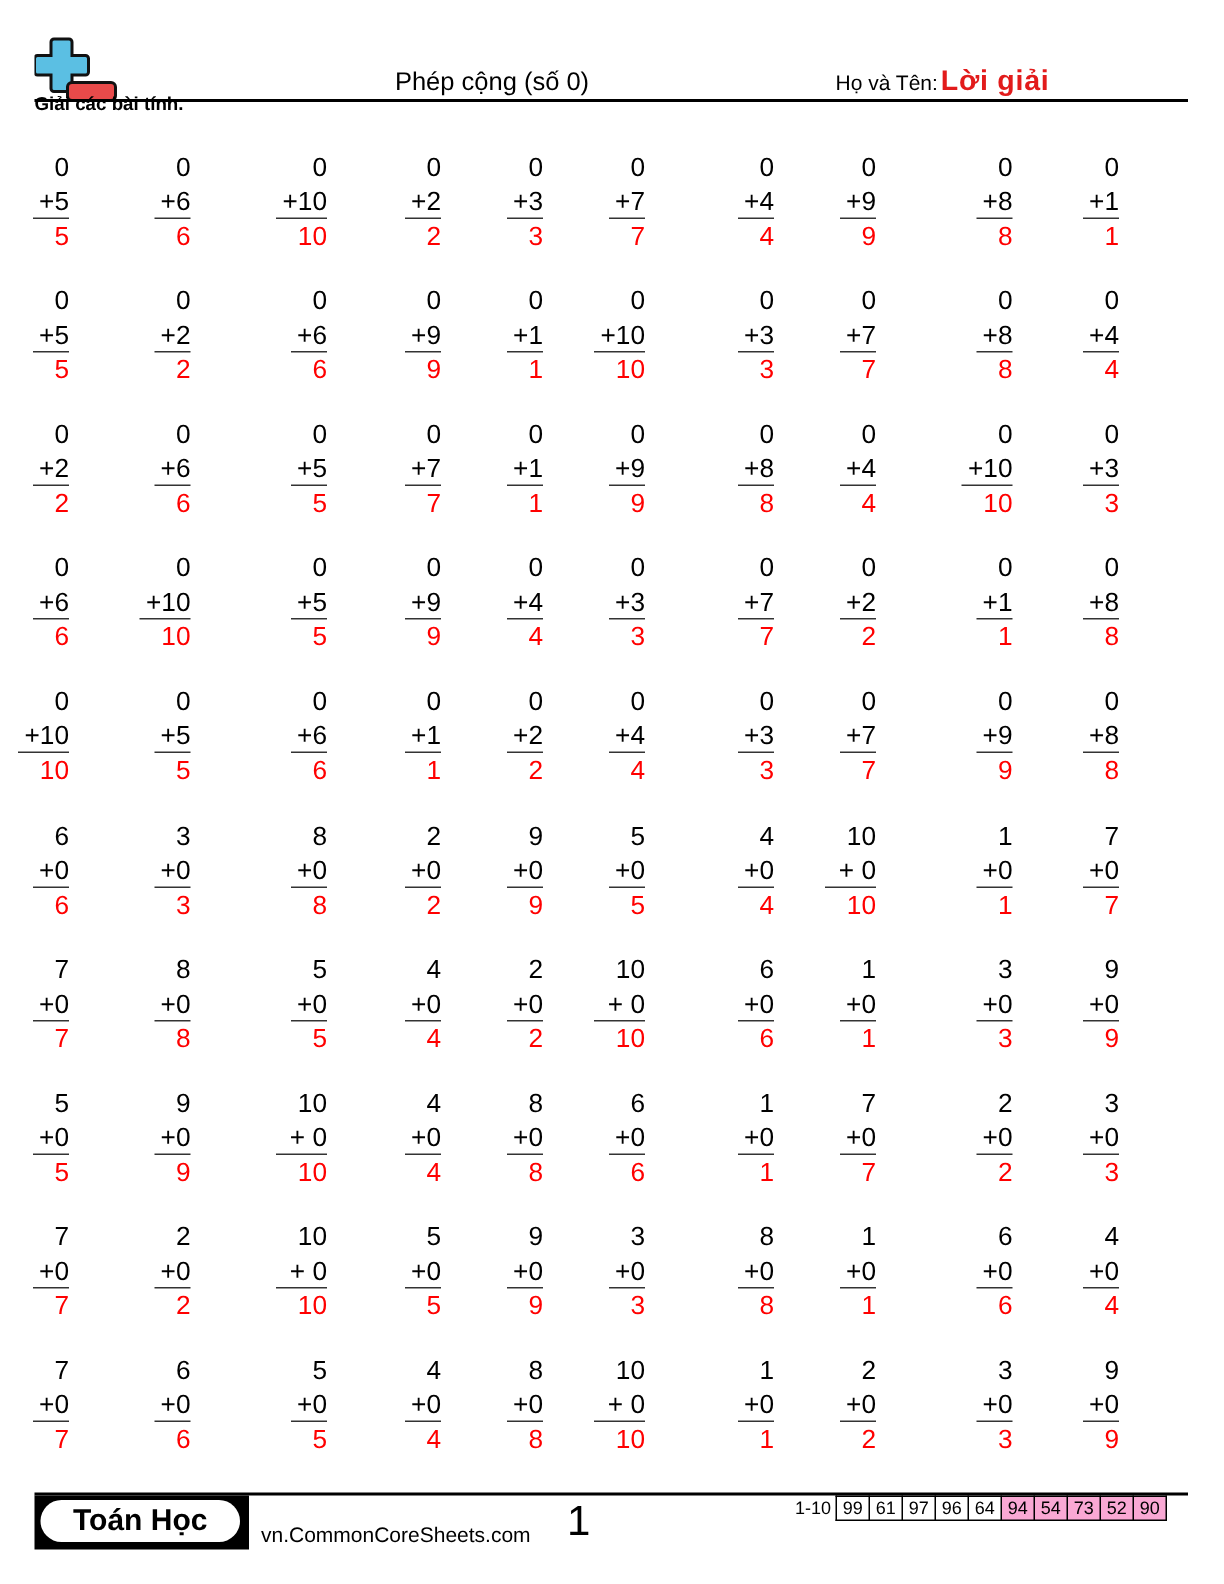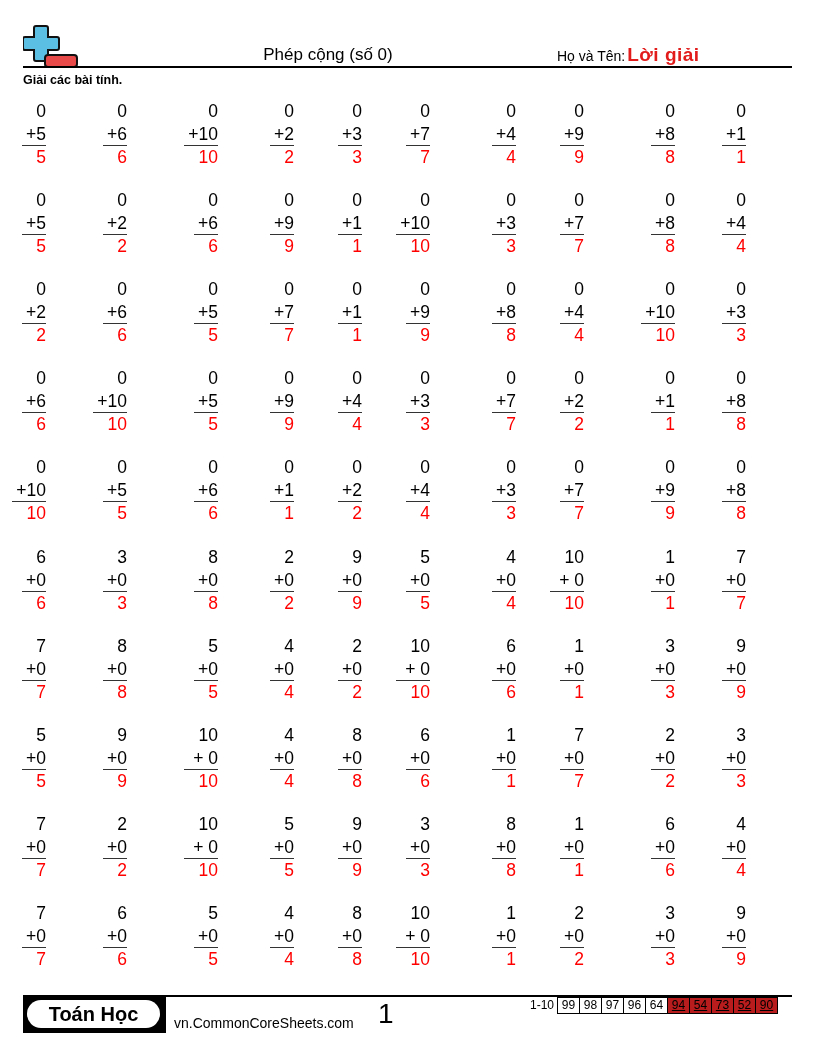--- a/index.html
+++ b/index.html
@@ -2,36 +2,36 @@
 <html><head>
 <meta charset="utf-8">
 <style>
   html, body { margin:0; padding:0; background:#fff; }
   body { width:816px; height:1056px; position:relative; overflow:hidden; font-family:"Liberation Sans", sans-serif; color:#000; }
   .logo { position:absolute; left:23px; top:24px; width:56px; height:44px; }
   .title { position:absolute; left:200px; width:256px; top:44px; text-align:center; font-size:17px; line-height:22px; }
   .name-area { position:absolute; left:557px; top:44px; font-size:14px; line-height:22px; white-space:nowrap; }
   .name-area .answer { color:#e21b1b; font-weight:bold; font-size:19px; letter-spacing:0.5px; margin-left:2px; }
   .header-rule { position:absolute; left:23px; width:769px; top:66px; height:2px; background:#000; }
-  .instructions { position:absolute; left:23px; top:72px; font-size:12.5px; font-weight:bold; line-height:16px; }
+  .instructions { position:absolute; left:23px; top:61px; font-size:12.5px; font-weight:bold; line-height:16px; }
   .grid { position:absolute; left:0; top:100px; width:816px; }
   .prob { position:absolute; font-size:17.5px; line-height:22.5px; text-align:right; }
   .prob .top, .prob .add { display:block; }
   .prob .add { border-bottom:1.5px solid #333; }
   .prob .ans { display:block; color:#ff0000; }
   .footer-rule { position:absolute; left:23px; top:995px; width:769px; height:2px; background:#000; }
   .brand-box { position:absolute; left:23px; top:997px; width:143px; height:36px; background:#000; }
   .brand-pill { position:absolute; left:4px; top:3px; width:133px; height:28px; background:#fff; border-radius:15px; text-align:center; font-weight:bold; font-size:20px; line-height:28px; }
   .site { position:absolute; left:174px; top:1014px; font-size:14px; line-height:18px; }
   .page-num { position:absolute; left:378px; top:997px; font-size:28px; line-height:34px; }
   .score { position:absolute; left:528px; top:997px; border-collapse:collapse; font-size:12px; }
   .score td { height:15px; padding:0 2px; line-height:15px; text-align:center; }
   .score td.lbl { text-align:right; padding-right:3px; border:none; }
   .score td.cell { border:1px solid #000; width:17px; }
-  .score td.hl { background:#b91c1c;text-decoration:underline; }
+  .score td.hl { background:#f9a8d4; }
 </style>
 </head>
 <body>
 
 <svg class="logo" viewBox="0 0 56 44">
   <path d="M11 2 h10 a2 2 0 0 1 2 2 v9 h9 a2 2 0 0 1 2 2 v9 a2 2 0 0 1 -2 2 h-9 v9 a2 2 0 0 1 -2 2 h-10 a2 2 0 0 1 -2 -2 v-9 h-9 a2 2 0 0 1 -2 -2 v-9 a2 2 0 0 1 2 -2 h9 v-9 a2 2 0 0 1 2 -2 z" transform="translate(2,0)" fill="#5bbfe3" stroke="#111" stroke-width="2"></path>
   <rect x="22" y="31" width="32" height="12" rx="3" fill="#e84a4a" stroke="#111" stroke-width="2"></rect>
 </svg>
 
 <div class="title">Phép cộng (số 0)</div>
@@ -549,21 +549,21 @@
   <div class="brand-pill">Toán Học</div>
 </div>
 <div class="site">vn.CommonCoreSheets.com</div>
 <div class="page-num">1</div>
 
 <table class="score">
   <tbody id="score-body">
       <tr>
         <td class="lbl">1-10</td>
         <td class="cell">99</td>
-        <td class="cell">98</td>
+        <td class="cell">61</td>
         <td class="cell">97</td>
         <td class="cell">96</td>
         <td class="cell">64</td>
         <td class="cell hl">94</td>
         <td class="cell hl">54</td>
         <td class="cell hl">73</td>
         <td class="cell hl">52</td>
         <td class="cell hl">90</td>
       </tr>
     </tbody>

